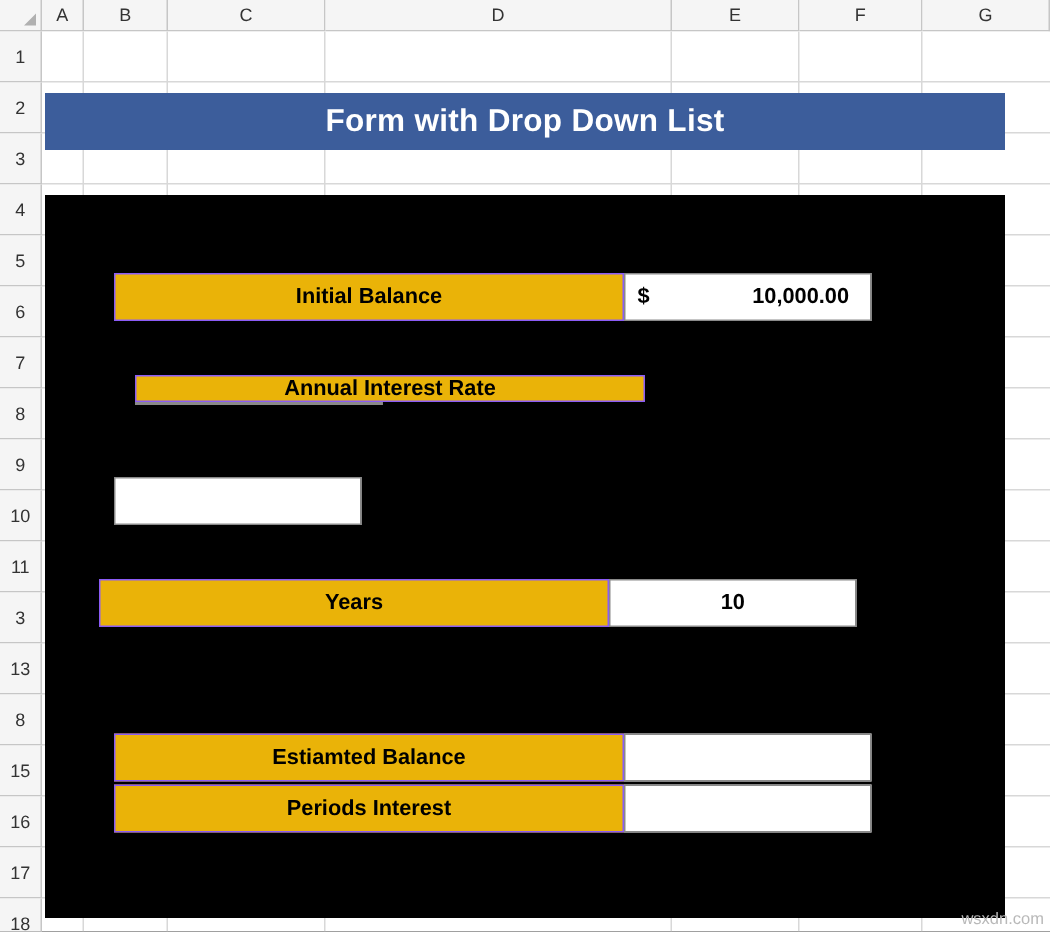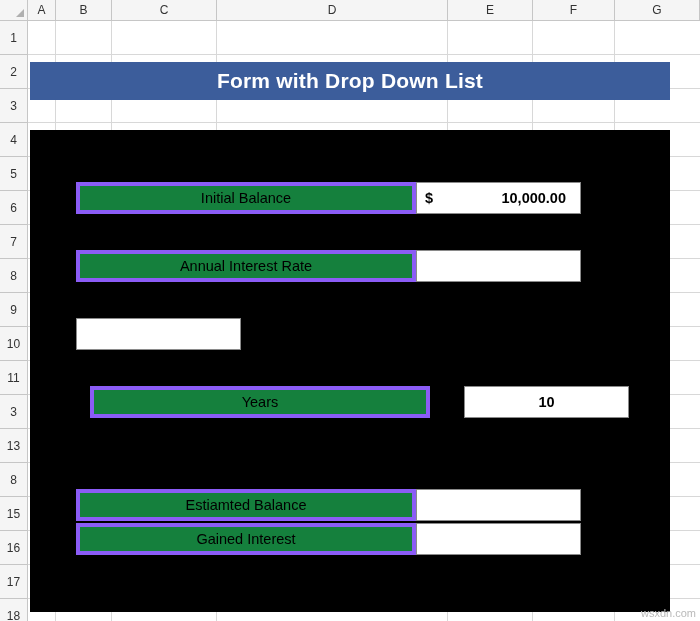--- a/index.html
+++ b/index.html
@@ -136,29 +136,29 @@
     background: #000000;
   }
 
   .form-row {
     position: absolute;
     display: flex;
     height: 32px;
   }
   .label-cell {
     width: 340px;
-    background: #15803d;
+    background: #eab308;
     color: #000000;
     font-size: 14.5px;
-    font-weight: normal;
-    display: flex;
-    align-items: center;
-    justify-content: center;
-    box-sizing: border-box;
-    border: 4px solid #8b5cf6;
+    font-weight: bold;
+    display: flex;
+    align-items: center;
+    justify-content: center;
+    box-sizing: border-box;
+    border: 1px solid #8b5cf6;
   }
   .value-cell {
     width: 165px;
     background: #ffffff;
     color: #000000;
     font-size: 14.5px;
     font-weight: bold;
     display: flex;
     align-items: center;
     box-sizing: border-box;
@@ -262,49 +262,49 @@
     <div class="panel" style="left:2px; top:109px; width:640px; height:482px;">
 
       <div class="form-row" style="left:46px; top:52px;">
         <div class="label-cell">Initial Balance</div>
         <div class="value-cell">
           <span class="currency">$</span>
           <span class="amount">10,000.00</span>
         </div>
       </div>
 
-      <div class="form-row" style="left:46px; top:120px;">
+      <div class="form-row" style="left:60px; top:120px;flex-direction:column;">
         <div class="label-cell">Annual Interest Rate</div>
         <div class="value-cell centered blank">
           <span></span>
         </div>
       </div>
 
       <div class="form-row" style="left:46px; top:188px;">
         <div class="value-cell centered blank">
           <span></span>
         </div>
       </div>
 
-      <div class="form-row" style="left:60px; top:256px;gap:34px;">
+      <div class="form-row" style="left:36px; top:256px;">
         <div class="label-cell">Years</div>
         <div class="value-cell centered">
           <span>10</span>
         </div>
       </div>
 
       <div class="form-row" style="left:46px; top:359px;justify-content:center;">
         <div class="label-cell">Estiamted Balance</div>
         <div class="value-cell centered blank">
           <span></span>
         </div>
       </div>
 
       <div class="form-row" style="left:46px; top:393px;">
-        <div class="label-cell">Gained Interest</div>
+        <div class="label-cell">Periods Interest</div>
         <div class="value-cell centered blank">
           <span></span>
         </div>
       </div>
 
     </div>
 
     <div class="watermark">wsxdn.com</div>
   </div>
 

